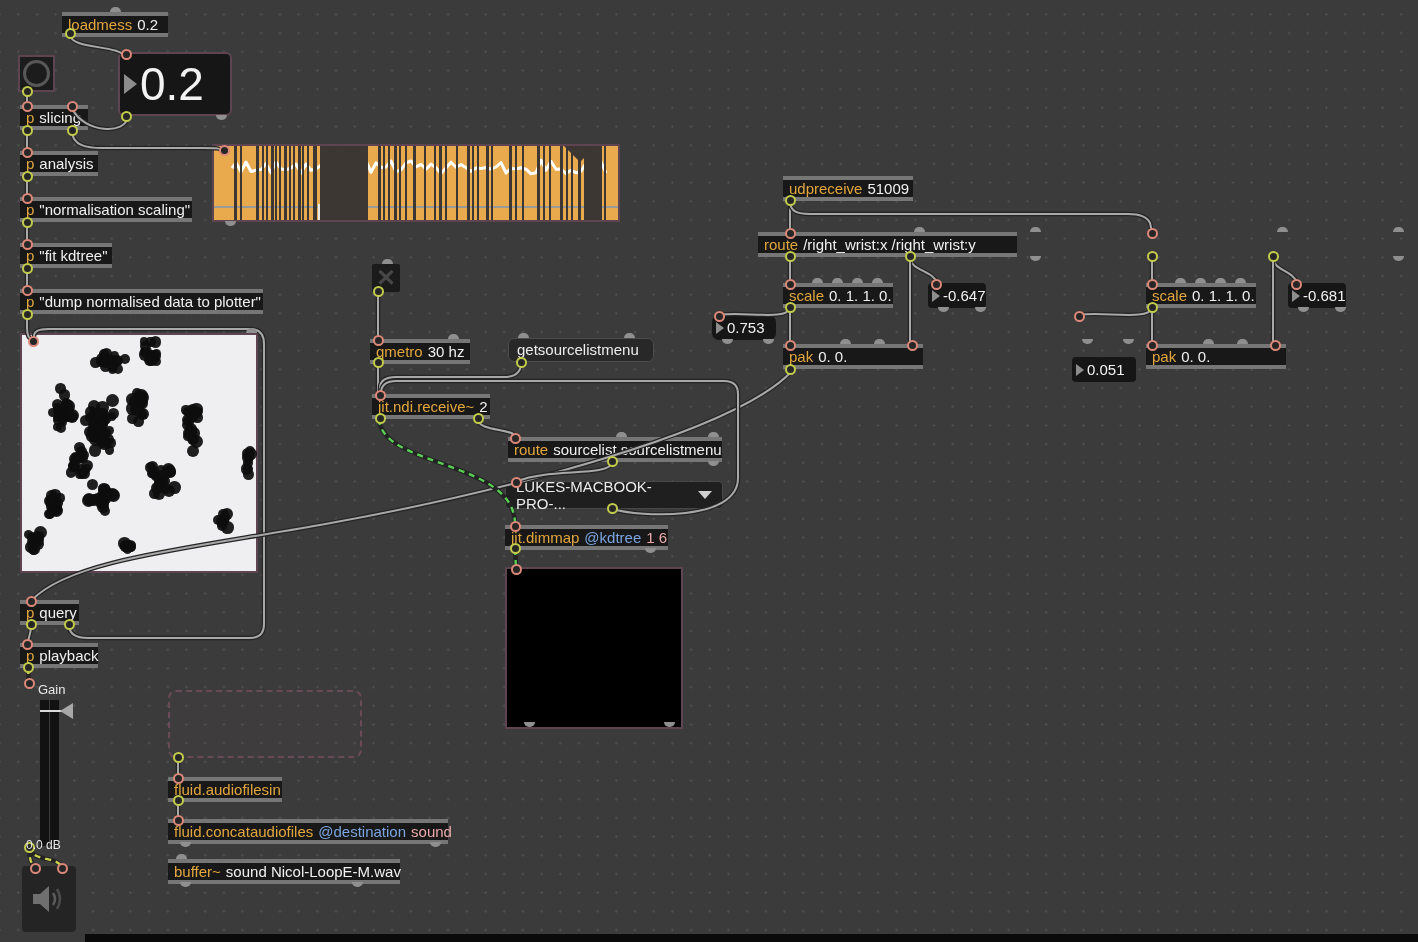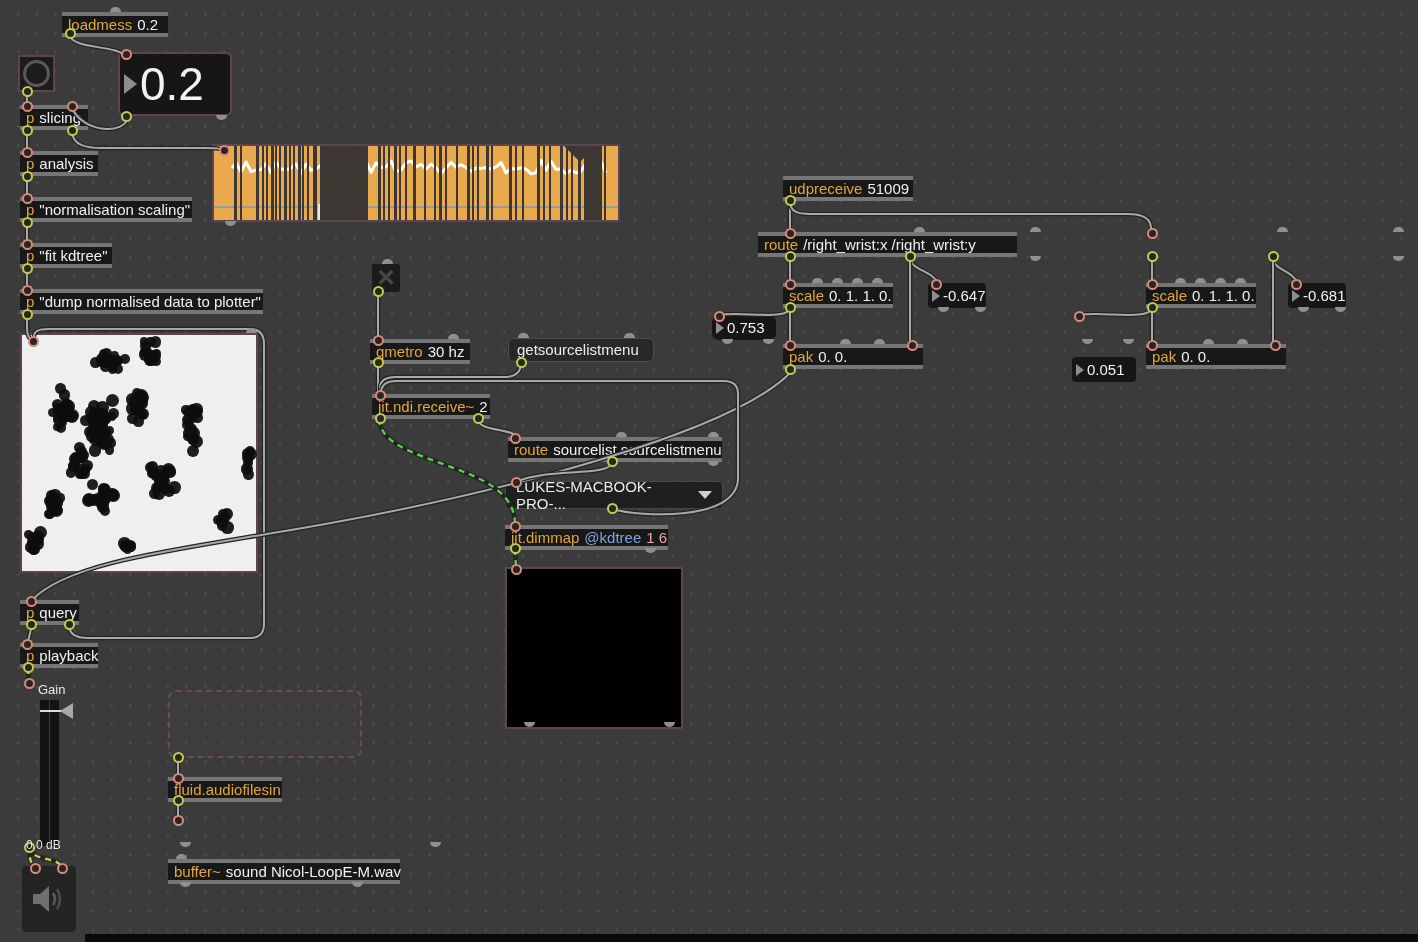--- a/index.html
+++ b/index.html
@@ -462,20 +462,21 @@
       <span>-0.681</span>
     </div>
   <div class="num" style="left:1072px;top:315px;width:64px;height:25px;margin-top:42px;">
       <span class="tri"></span>
       <span>0.051</span>
     </div>
   <div class="obj" style="left:1146px;top:344px;width:140px;"><span class="kw">pak</span><span class="args sp">0. 0.</span></div>
 
   <div id="dropfile" style="left:168px;top:690px;width:194px;height:68px;"></div>
   <div class="obj" style="left:168px;top:777px;width:114px;"><span class="kw">fluid.audiofilesin</span></div>
+  <div class="obj" style="left:168px;top:819px;width:280px;"><span class="kw">fluid.concataudiofiles</span><span class="attr sp">@destination</span><span class="attrval sp">sound</span></div>
   <div class="obj" style="left:168px;top:859px;width:232px;"><span class="kw">buffer~</span><span class="args sp">sound Nicol-LoopE-M.wav</span></div>
 
   <svg id="cords" width="1418" height="942">
       <path d="M 70 34 C 70 50 118 44 126 57" fill="none" stroke="#242424" stroke-width="4.5"></path>
       <path d="M 70 34 C 70 50 118 44 126 57" fill="none" stroke="#a8a8a8" stroke-width="2"></path>
       <path d="M 27 92 L 27 106" fill="none" stroke="#242424" stroke-width="4.5"></path>
       <path d="M 27 92 L 27 106" fill="none" stroke="#a8a8a8" stroke-width="2"></path>
       <path d="M 128 116 C 126 136 84 132 73 110" fill="none" stroke="#242424" stroke-width="4.5"></path>
       <path d="M 128 116 C 126 136 84 132 73 110" fill="none" stroke="#a8a8a8" stroke-width="2"></path>
       <path d="M 27 131 L 27 151" fill="none" stroke="#242424" stroke-width="4.5"></path>

